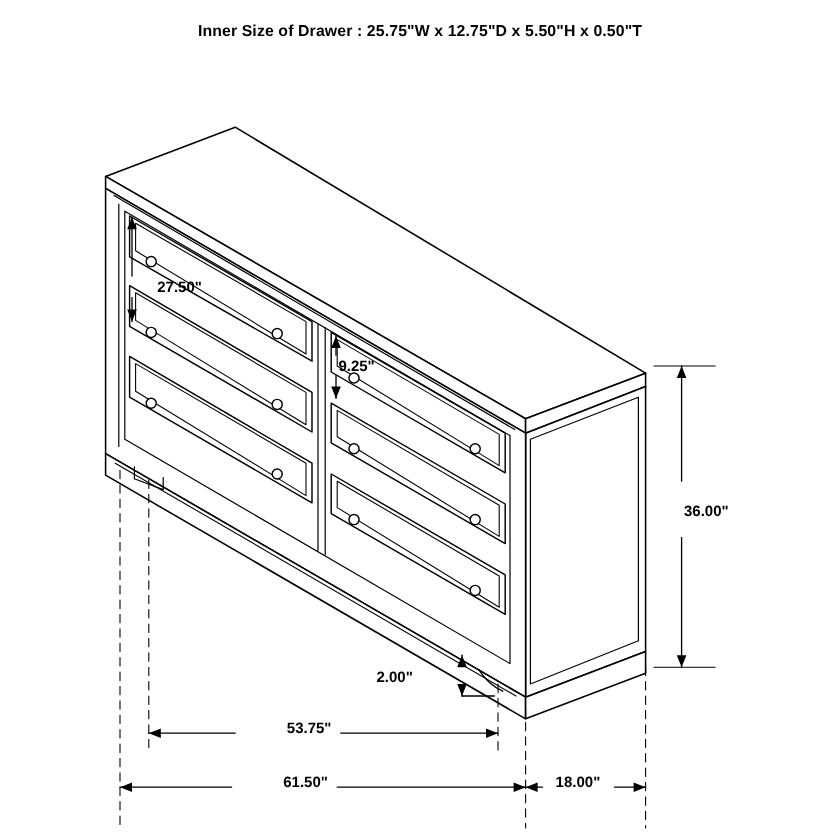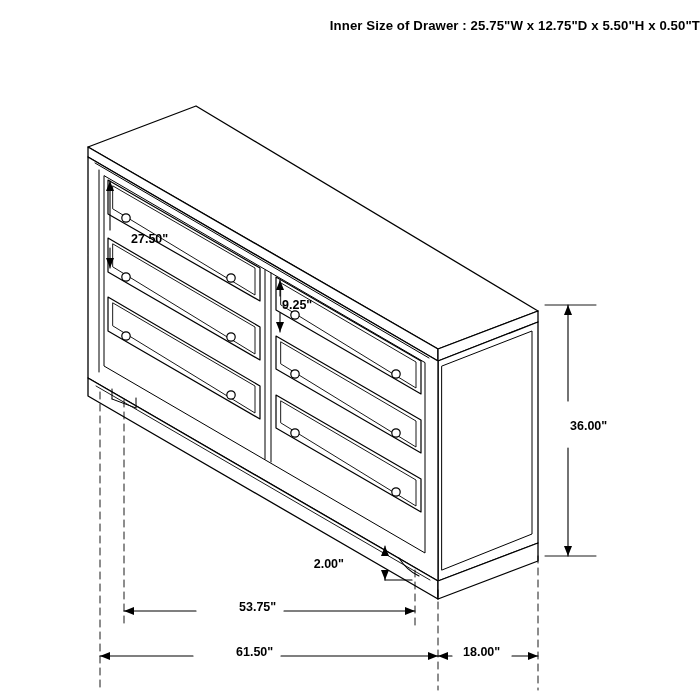--- a/index.html
+++ b/index.html
@@ -18,21 +18,21 @@
   #stage {
     position: relative;
     width: 700px;
     height: 700px;
   }
   #title {
     position: absolute;
     top: 18px;
     left: 0;
     width: 700px;
-    text-align: right;
+    text-align: center;
     font-size: 13.2px;
     font-weight: bold;
     letter-spacing: 0.1px;
     color: #000;
   }
   svg#drawing {
     position: absolute;
     top: 0;
     left: 0;
     width: 700px;

